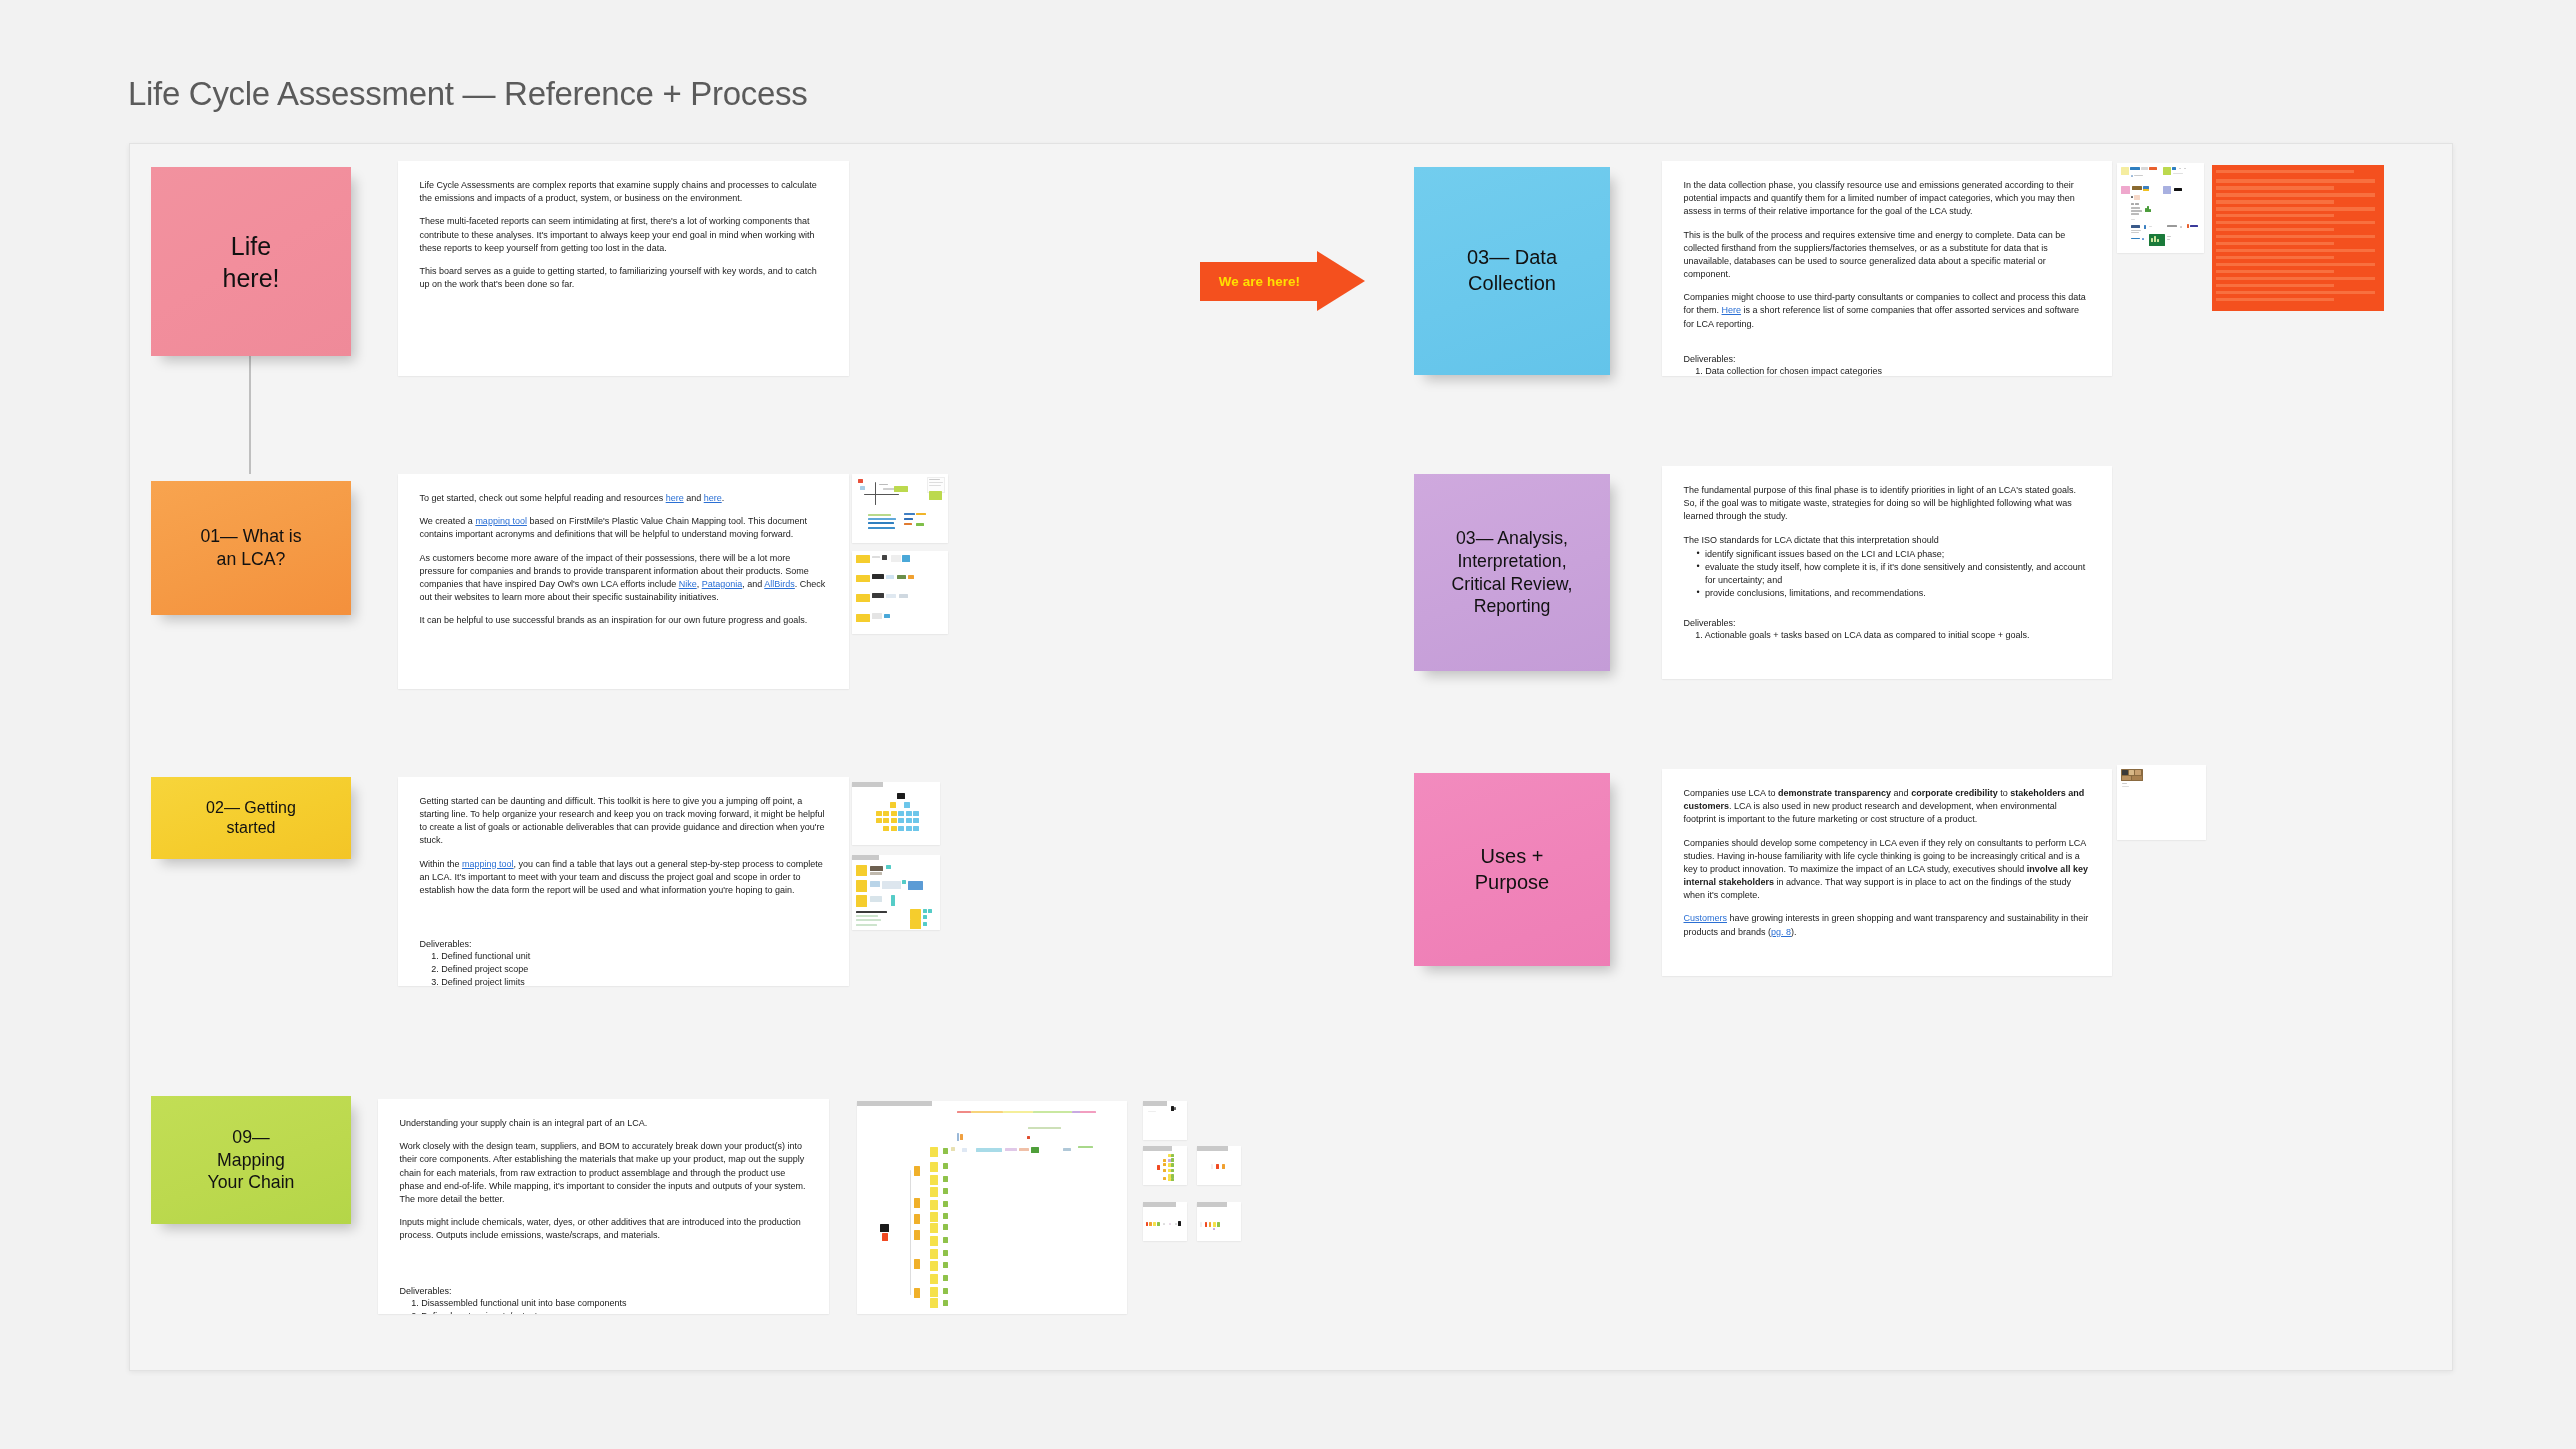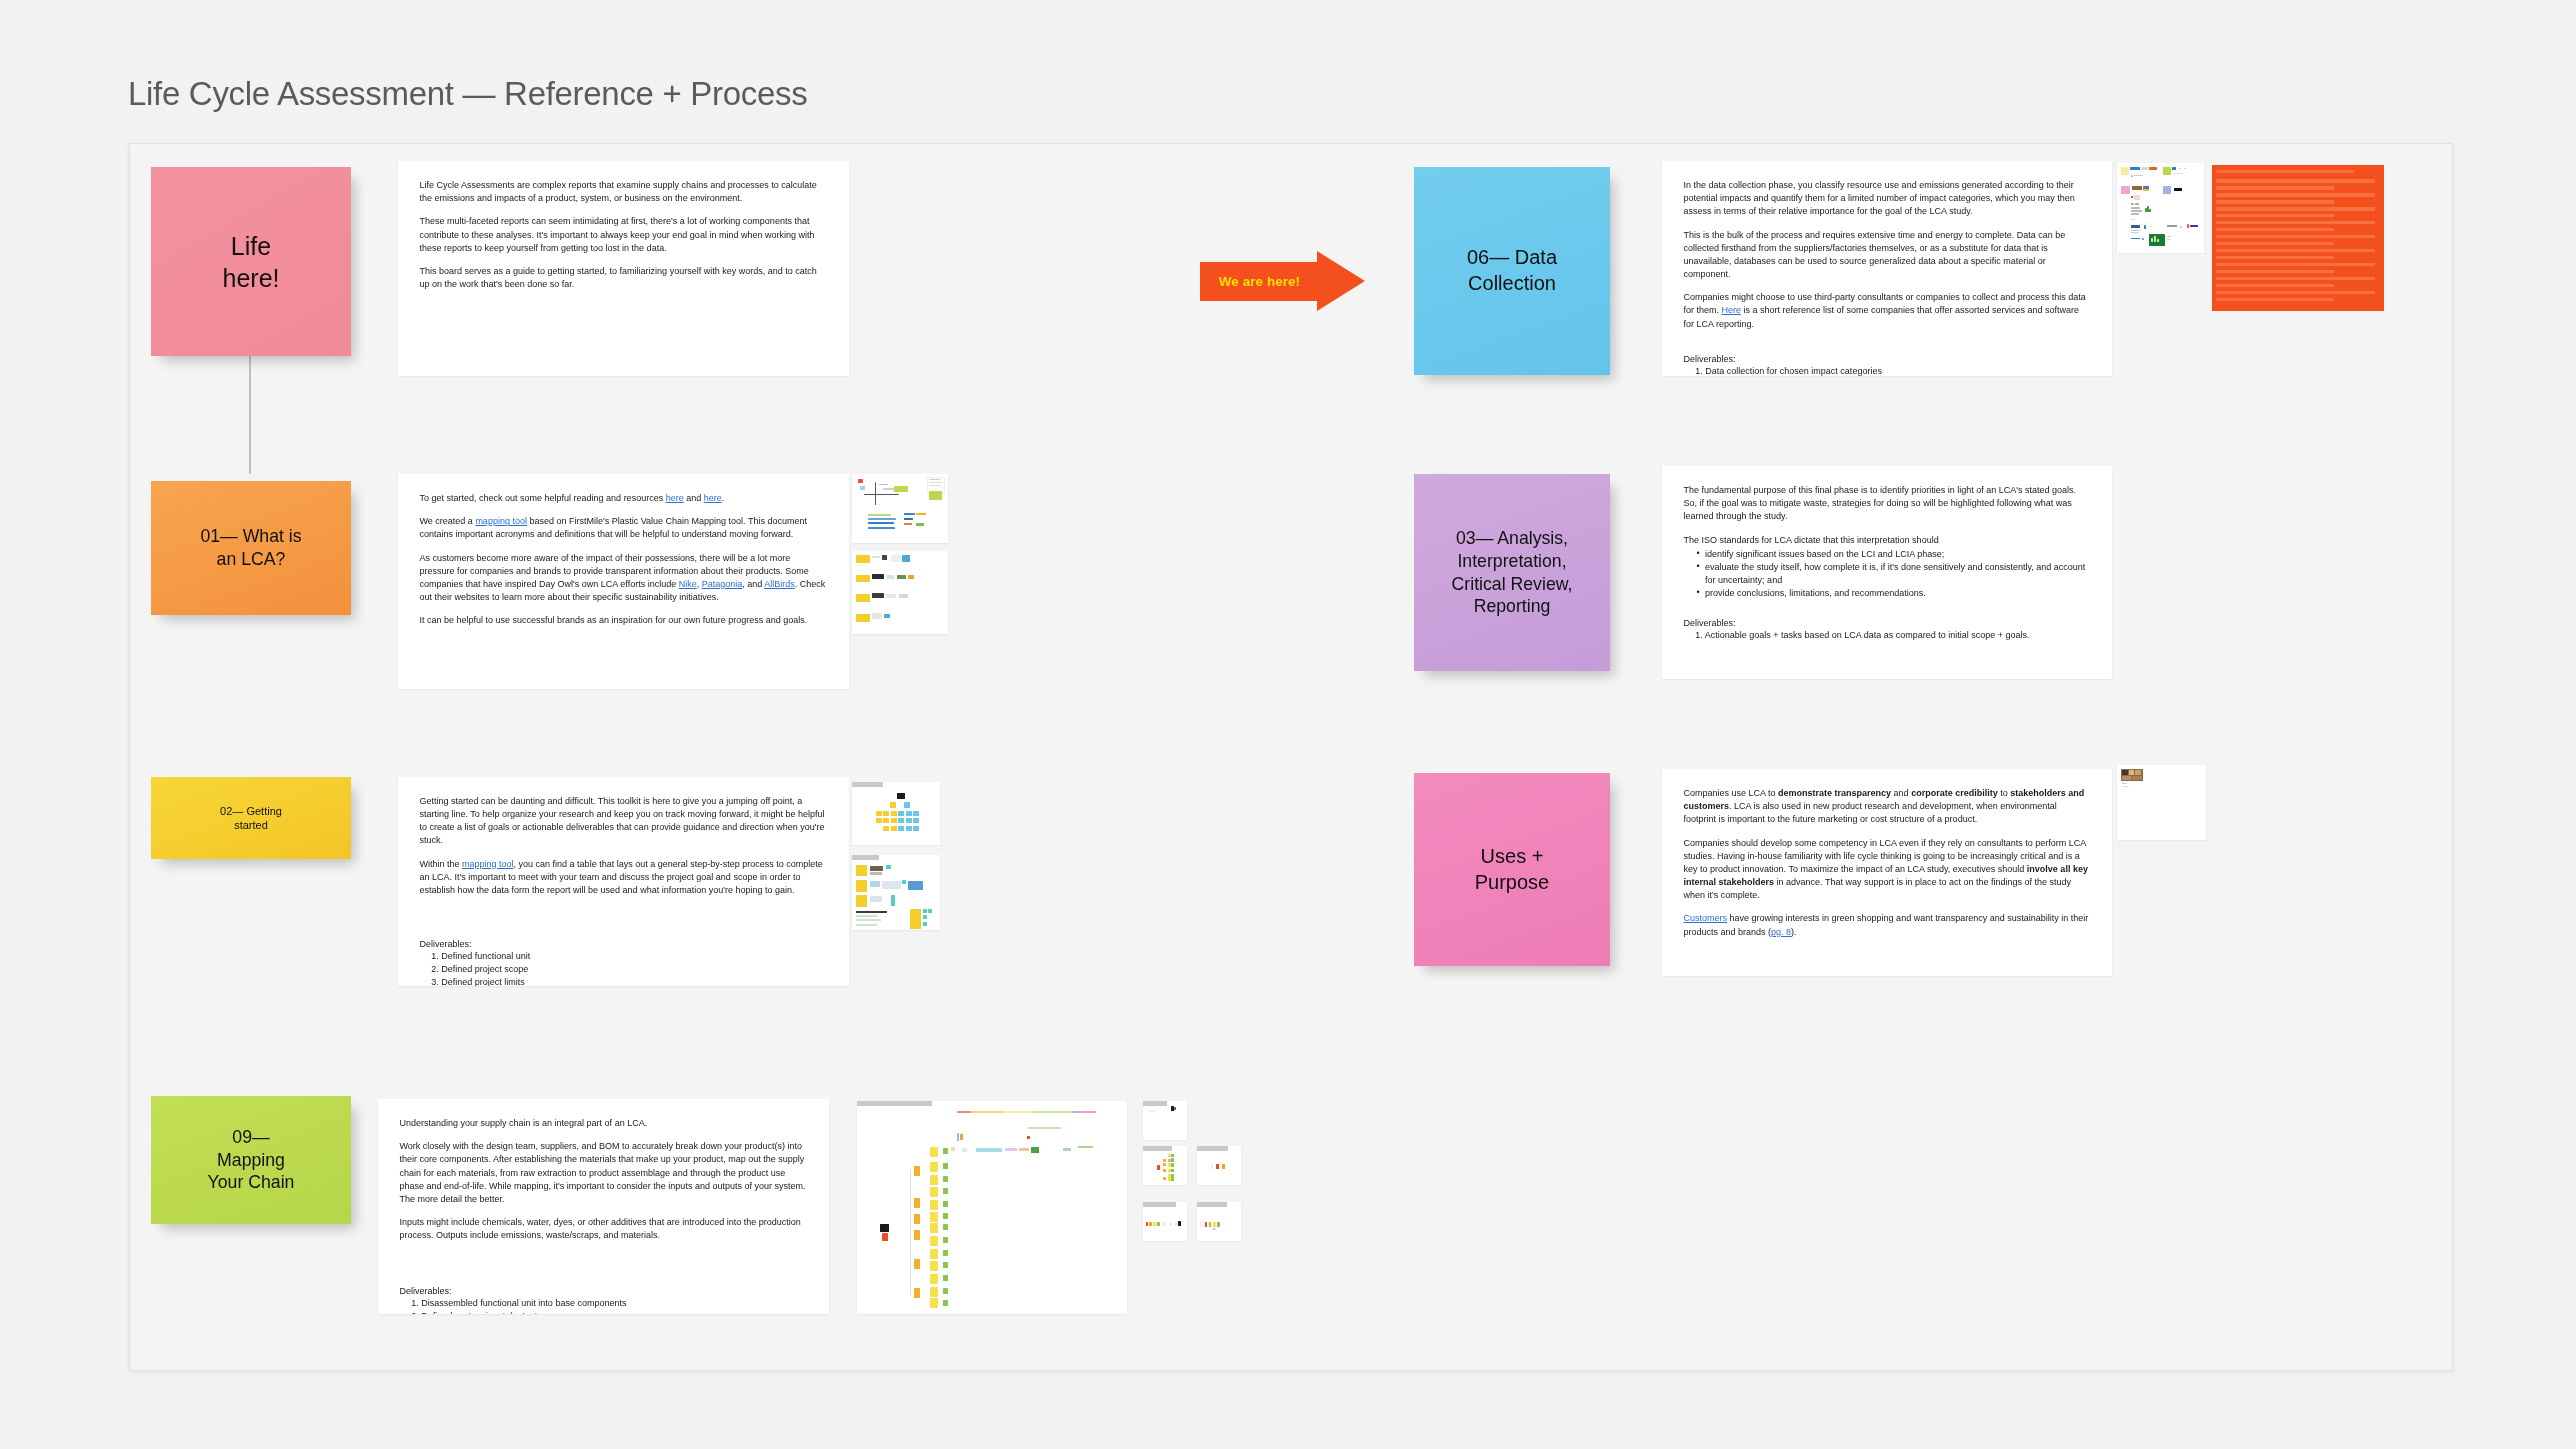--- a/index.html
+++ b/index.html
@@ -219,21 +219,21 @@
   <div class="n" style="left:56px;top:23.6px;width:6.4px;height:4.3px;background:#f0a030;"></div>
   <div class="n" style="left:4.3px;top:43px;width:14px;height:7.5px;background:#f5cd2d;"></div>
   <div class="n" style="left:20.4px;top:42px;width:11.8px;height:5.4px;background:#3a3a3a;"></div>
   <div class="n" style="left:34px;top:43px;width:9.7px;height:4.3px;background:#dfe8f0;"></div>
   <div class="n" style="left:47px;top:43px;width:8.6px;height:4.3px;background:#cfd8e0;"></div>
   <div class="n" style="left:4.3px;top:63px;width:14px;height:7.5px;background:#f5cd2d;"></div>
   <div class="n" style="left:20.4px;top:62px;width:9.7px;height:6.4px;background:#e4e4e4;"></div>
   <div class="n" style="left:32px;top:63px;width:6.4px;height:4.3px;background:#4aa8d8;"></div>
 </div>
 
-<div class="sticky yellow" style="left:151px; top:777px; width:200px; height:82px; font-size:11px;">
+<div class="sticky yellow" style="left:151px; top:777px; width:200px; height:82px; font-size:16px;">
   <span>02— Getting
 started</span>
 </div>
 
 <div class="doc" style="left:398px; top:777px; width:451px; height:209px;">
   <p>Getting started can be daunting and difficult. This toolkit is here to give you a jumping off point, a starting line. To help organize your research and keep you on track moving forward, it might be helpful to create a list of goals or actionable deliverables that can provide guidance and direction when you're stuck.</p>
   <p>Within the <a href="#">mapping tool</a>, you can find a table that lays out a general step-by-step process to complete an LCA. It's important to meet with your team and discuss the project goal and scope in order to establish how the data form the report will be used and what information you're hoping to gain.</p>
   <div class="deliverables" style="margin-top:42px;">
     <div class="dtitle">Deliverables:</div>
     <ol>
@@ -418,21 +418,21 @@
   <div class="tbar" style="width:30px;"></div>
   <div class="n" style="left:3.2px;top:20.4px;width:2.1px;height:4.3px;background:#eee;"></div>
   <div class="n" style="left:7.5px;top:20.4px;width:2.7px;height:4.3px;background:#f04a22;"></div>
   <div class="n" style="left:11.8px;top:20.4px;width:2.7px;height:4.3px;background:#f0a030;"></div>
   <div class="n" style="left:16px;top:20.4px;width:2.7px;height:4.3px;background:#f5e14a;"></div>
   <div class="n" style="left:20.4px;top:20.4px;width:2.7px;height:4.3px;background:#8fc24a;"></div>
   <div class="n" style="left:16px;top:26px;width:2.1px;height:2.1px;background:#c8a8e0;"></div>
 </div>
 
 <div class="sticky blue" style="left:1414px; top:167px; width:196px; height:208px; font-size:20px;">
-  <span>06— Data
+  <span>03— Data
 Collection</span>
 </div>
 
 <div id="we-are-here-arrow">
   <div class="shaft"></div>
   <div class="head"></div>
   <div class="label">We are here!</div>
 </div>
 
 <div class="doc" style="left:1662px; top:161px; width:450px; height:215px;">

